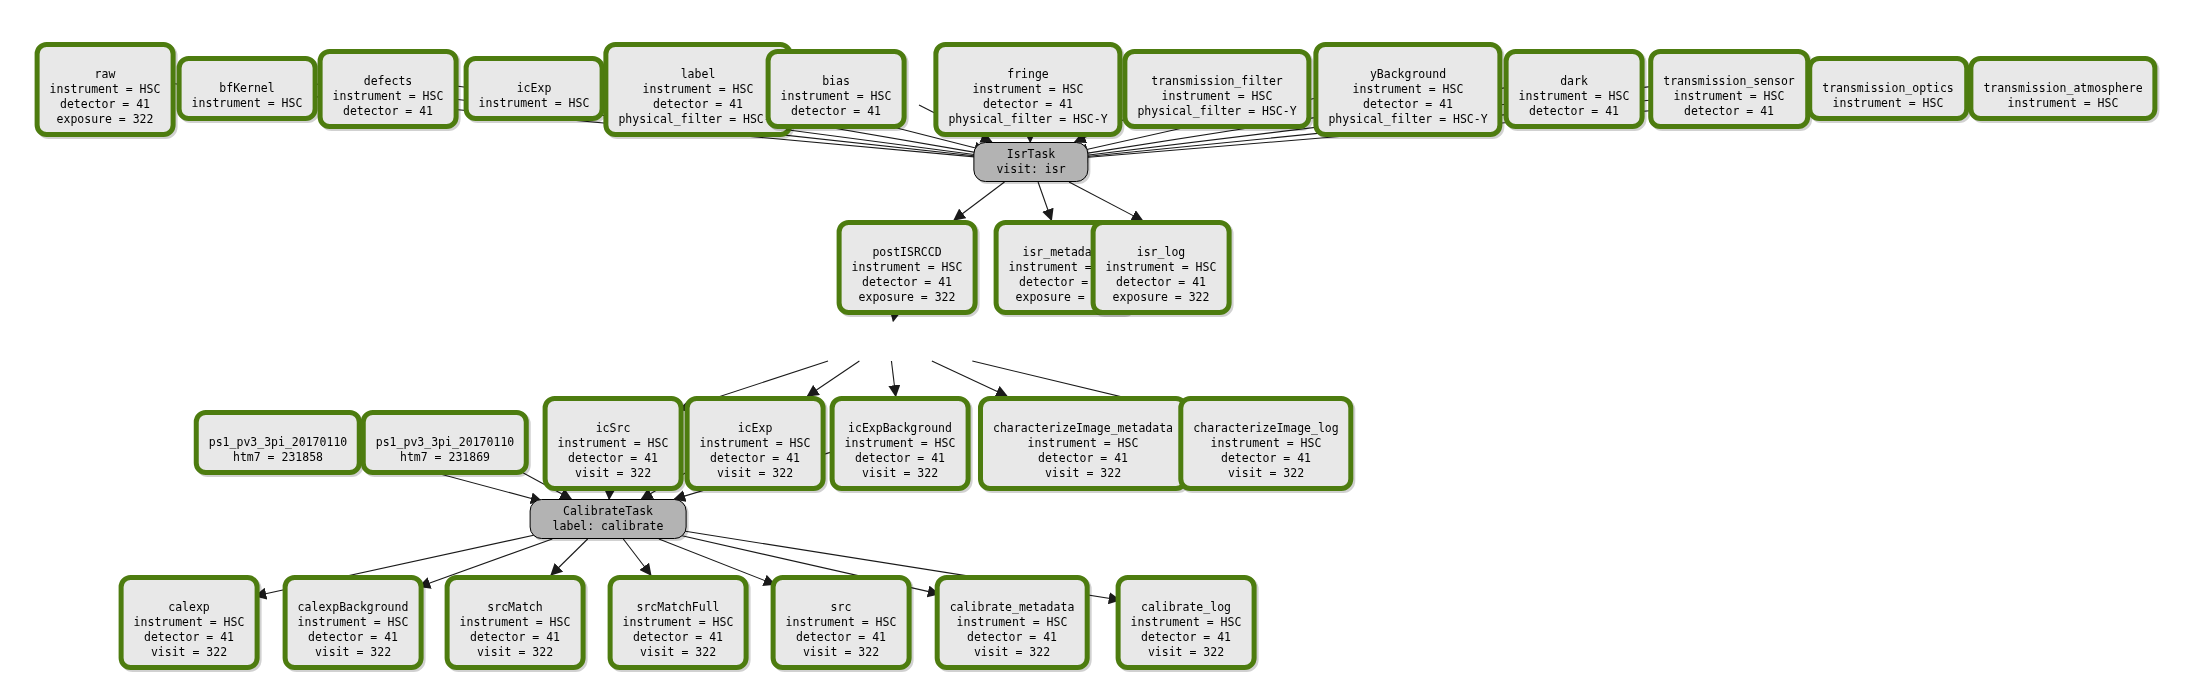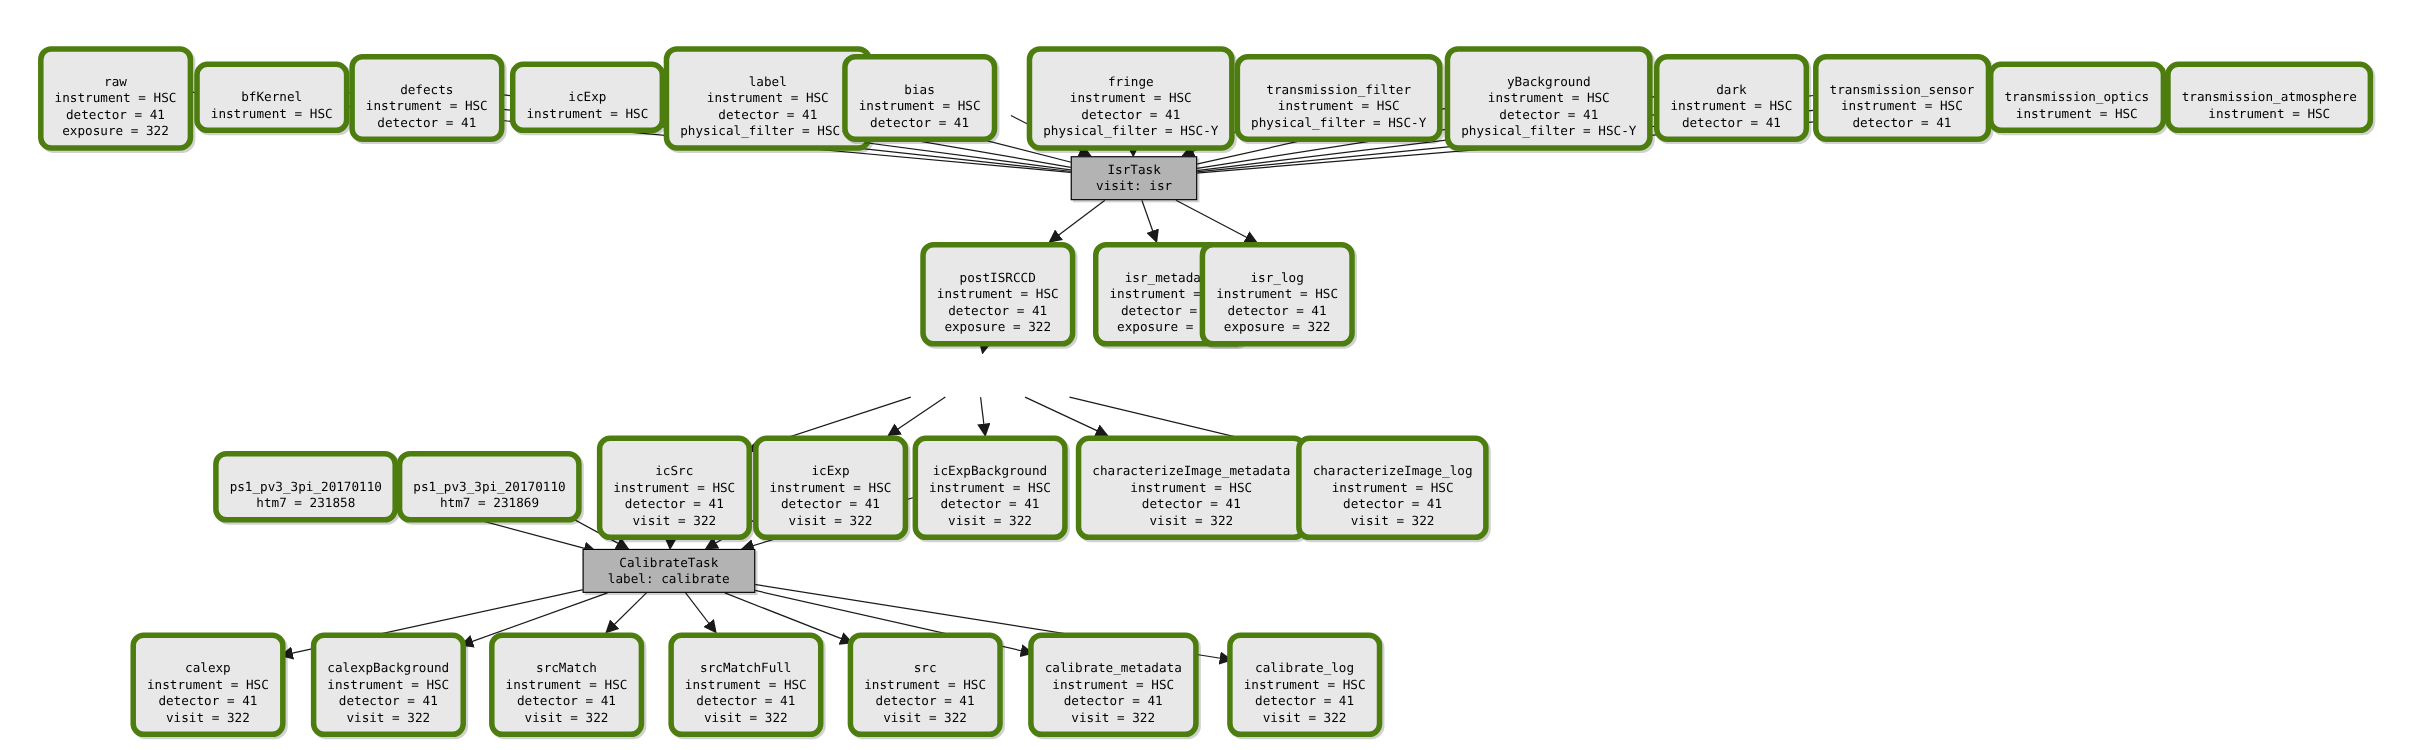--- a/index.html
+++ b/index.html
@@ -37,21 +37,21 @@
     text-align: center;
     color: #000000;
     font-size: 11.5px;
     line-height: 15px;
     white-space: nowrap;
     box-shadow: 2px 2px 0 rgba(0,0,0,0.18);
   }
   .node .node-title { white-space: pre; }
   .node .node-attrs { white-space: pre; }
   .node.task {
-    border-radius: 0;
+    border-radius: 12px;
     background: var(--task-fill, #b3b3b3);
     border: 1.5px solid #000000;
     padding: 4px 22px;
   }
 </style>
 </head>
 <body>
 
 <div id="canvas">
   <svg id="edges" width="2199" height="682">

